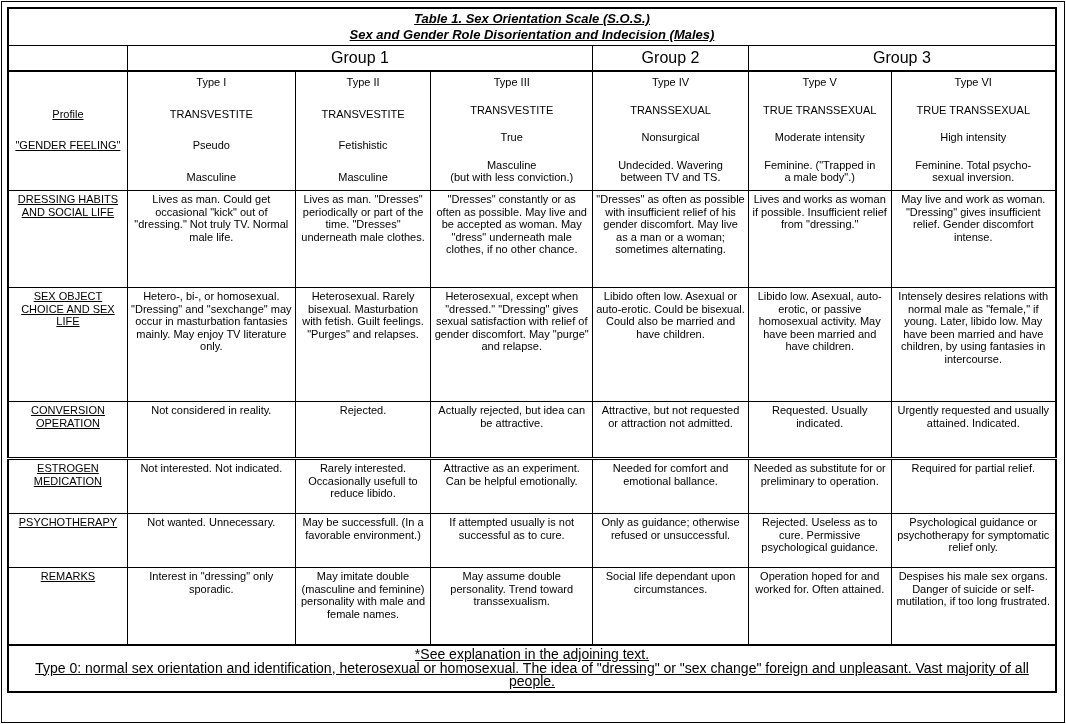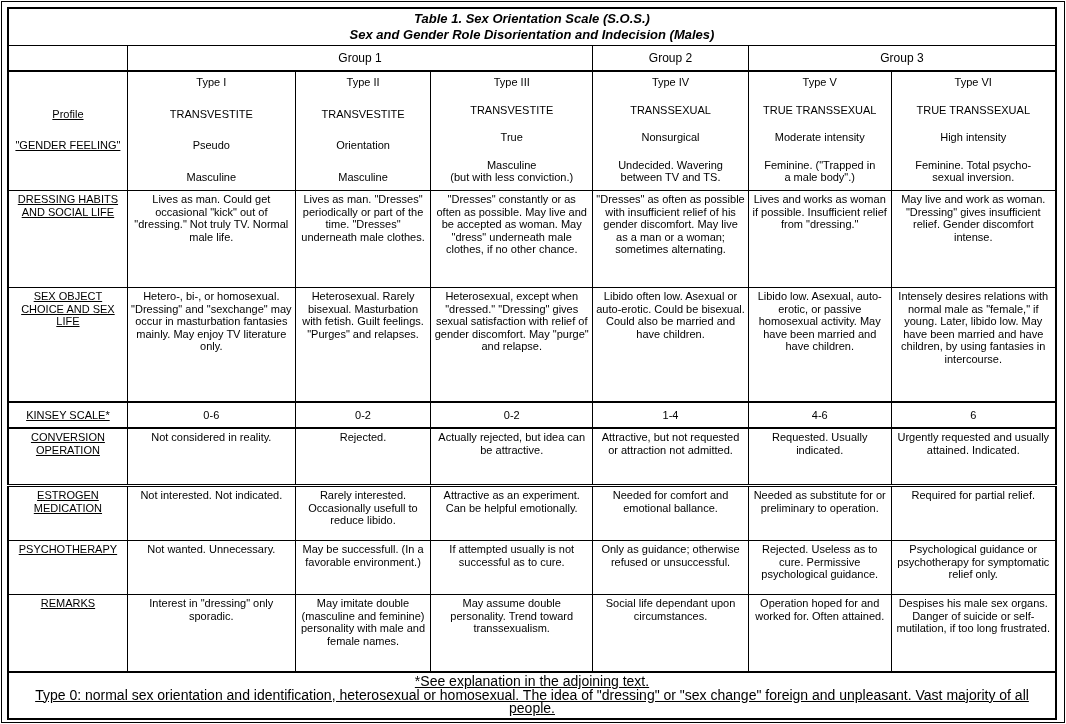--- a/index.html
+++ b/index.html
@@ -23,25 +23,25 @@
     padding: 2px 3px;
     font-size: 11px;
     line-height: 12.5px;
     overflow: hidden;
     word-wrap: break-word;
   }
   
   table.sos { border: 2px solid #000; }
 
   
-  td.title-cell { border-bottom: 3px solid #000; padding: 5px 2px 6px 2px; }
+  td.title-cell { border-bottom: 3px solid #000; padding: 5px 2px 6px 2px; text-decoration: underline; }
   .title-line { font-weight: bold; font-style: italic; font-size: 13px; line-height: 16px; }
 
   
-  tr.group-row td { border-bottom: 2px solid #000; height: 20px; vertical-align: middle; font-size: 12px; padding: 2px; }
+  tr.group-row td { border-bottom: 2px solid #000; height: 20px; vertical-align: middle; font-size: 16px; padding: 2px; }
 
   
   tr.profile-row td { height: 114px; }
   .pstack { display: flex; flex-direction: column; justify-content: space-between; height: 112px; padding: 2px 0; box-sizing: border-box; }
   .pslot { min-height: 13px; white-space: pre-line; }
 
   
   td.v-dbl   { border-left: 3px double #000; }   
   td.v-thick { border-left: 2px solid #000; margin-left: 36px; }    
   td.v-thick2{ border-left: 2px solid #000; }    
@@ -105,21 +105,21 @@
           <div class="pslot">Type I</div>
           <div class="pslot">TRANSVESTITE</div>
           <div class="pslot">Pseudo</div>
           <div class="pslot">Masculine</div>
         </div>
       </td>
       <td>
         <div class="pstack">
           <div class="pslot">Type II</div>
           <div class="pslot">TRANSVESTITE</div>
-          <div class="pslot">Orientation</div>
+          <div class="pslot">Fetishistic</div>
           <div class="pslot">Masculine</div>
         </div>
       </td>
       <td class="v-dbl">
         <div class="pstack">
           <div class="pslot">Type III</div>
           <div class="pslot">TRANSVESTITE</div>
           <div class="pslot">True</div>
           <div class="pslot">Masculine
 (but with less conviction.)</div>
@@ -167,29 +167,20 @@
     <tr class="sexobject-row">
       <td class="rowhead">SEX OBJECT CHOICE AND SEX LIFE</td>
       <td>Hetero-, bi-, or homosexual. "Dressing" and "sexchange" may occur in masturbation fantasies mainly. May enjoy TV literature only.</td>
       <td>Heterosexual. Rarely bisexual. Masturbation with fetish. Guilt feelings. "Purges" and relapses.</td>
       <td class="v-dbl">Heterosexual, except when "dressed." "Dressing" gives sexual satisfaction with relief of gender discomfort. May "purge" and relapse.</td>
       <td class="v-thick">Libido often low. Asexual or auto-erotic. Could be bisexual. Could also be married and have children.</td>
       <td>Libido low. Asexual, auto-erotic, or passive homosexual activity. May have been married and have children.</td>
       <td class="v-thick2">Intensely desires relations with normal male as "female," if young. Later, libido low. May have been married and have children, by using fantasies in intercourse.</td>
     </tr>
 
-    <tr class="kinsey-row">
-      <td class="rowhead">KINSEY SCALE*</td>
-      <td>0-6</td>
-      <td>0-2</td>
-      <td class="v-dbl">0-2</td>
-      <td class="v-thick">1-4</td>
-      <td>4-6</td>
-      <td class="v-thick2">6</td>
-    </tr>
 
     <tr class="conversion-row">
       <td class="rowhead">CONVERSION OPERATION</td>
       <td>Not considered in reality.</td>
       <td>Rejected.</td>
       <td class="v-dbl">Actually rejected, but idea can be attractive.</td>
       <td class="v-thick">Attractive, but not requested or attraction not admitted.</td>
       <td>Requested. Usually indicated.</td>
       <td class="v-thick2">Urgently requested and usually attained. Indicated.</td>
     </tr>

